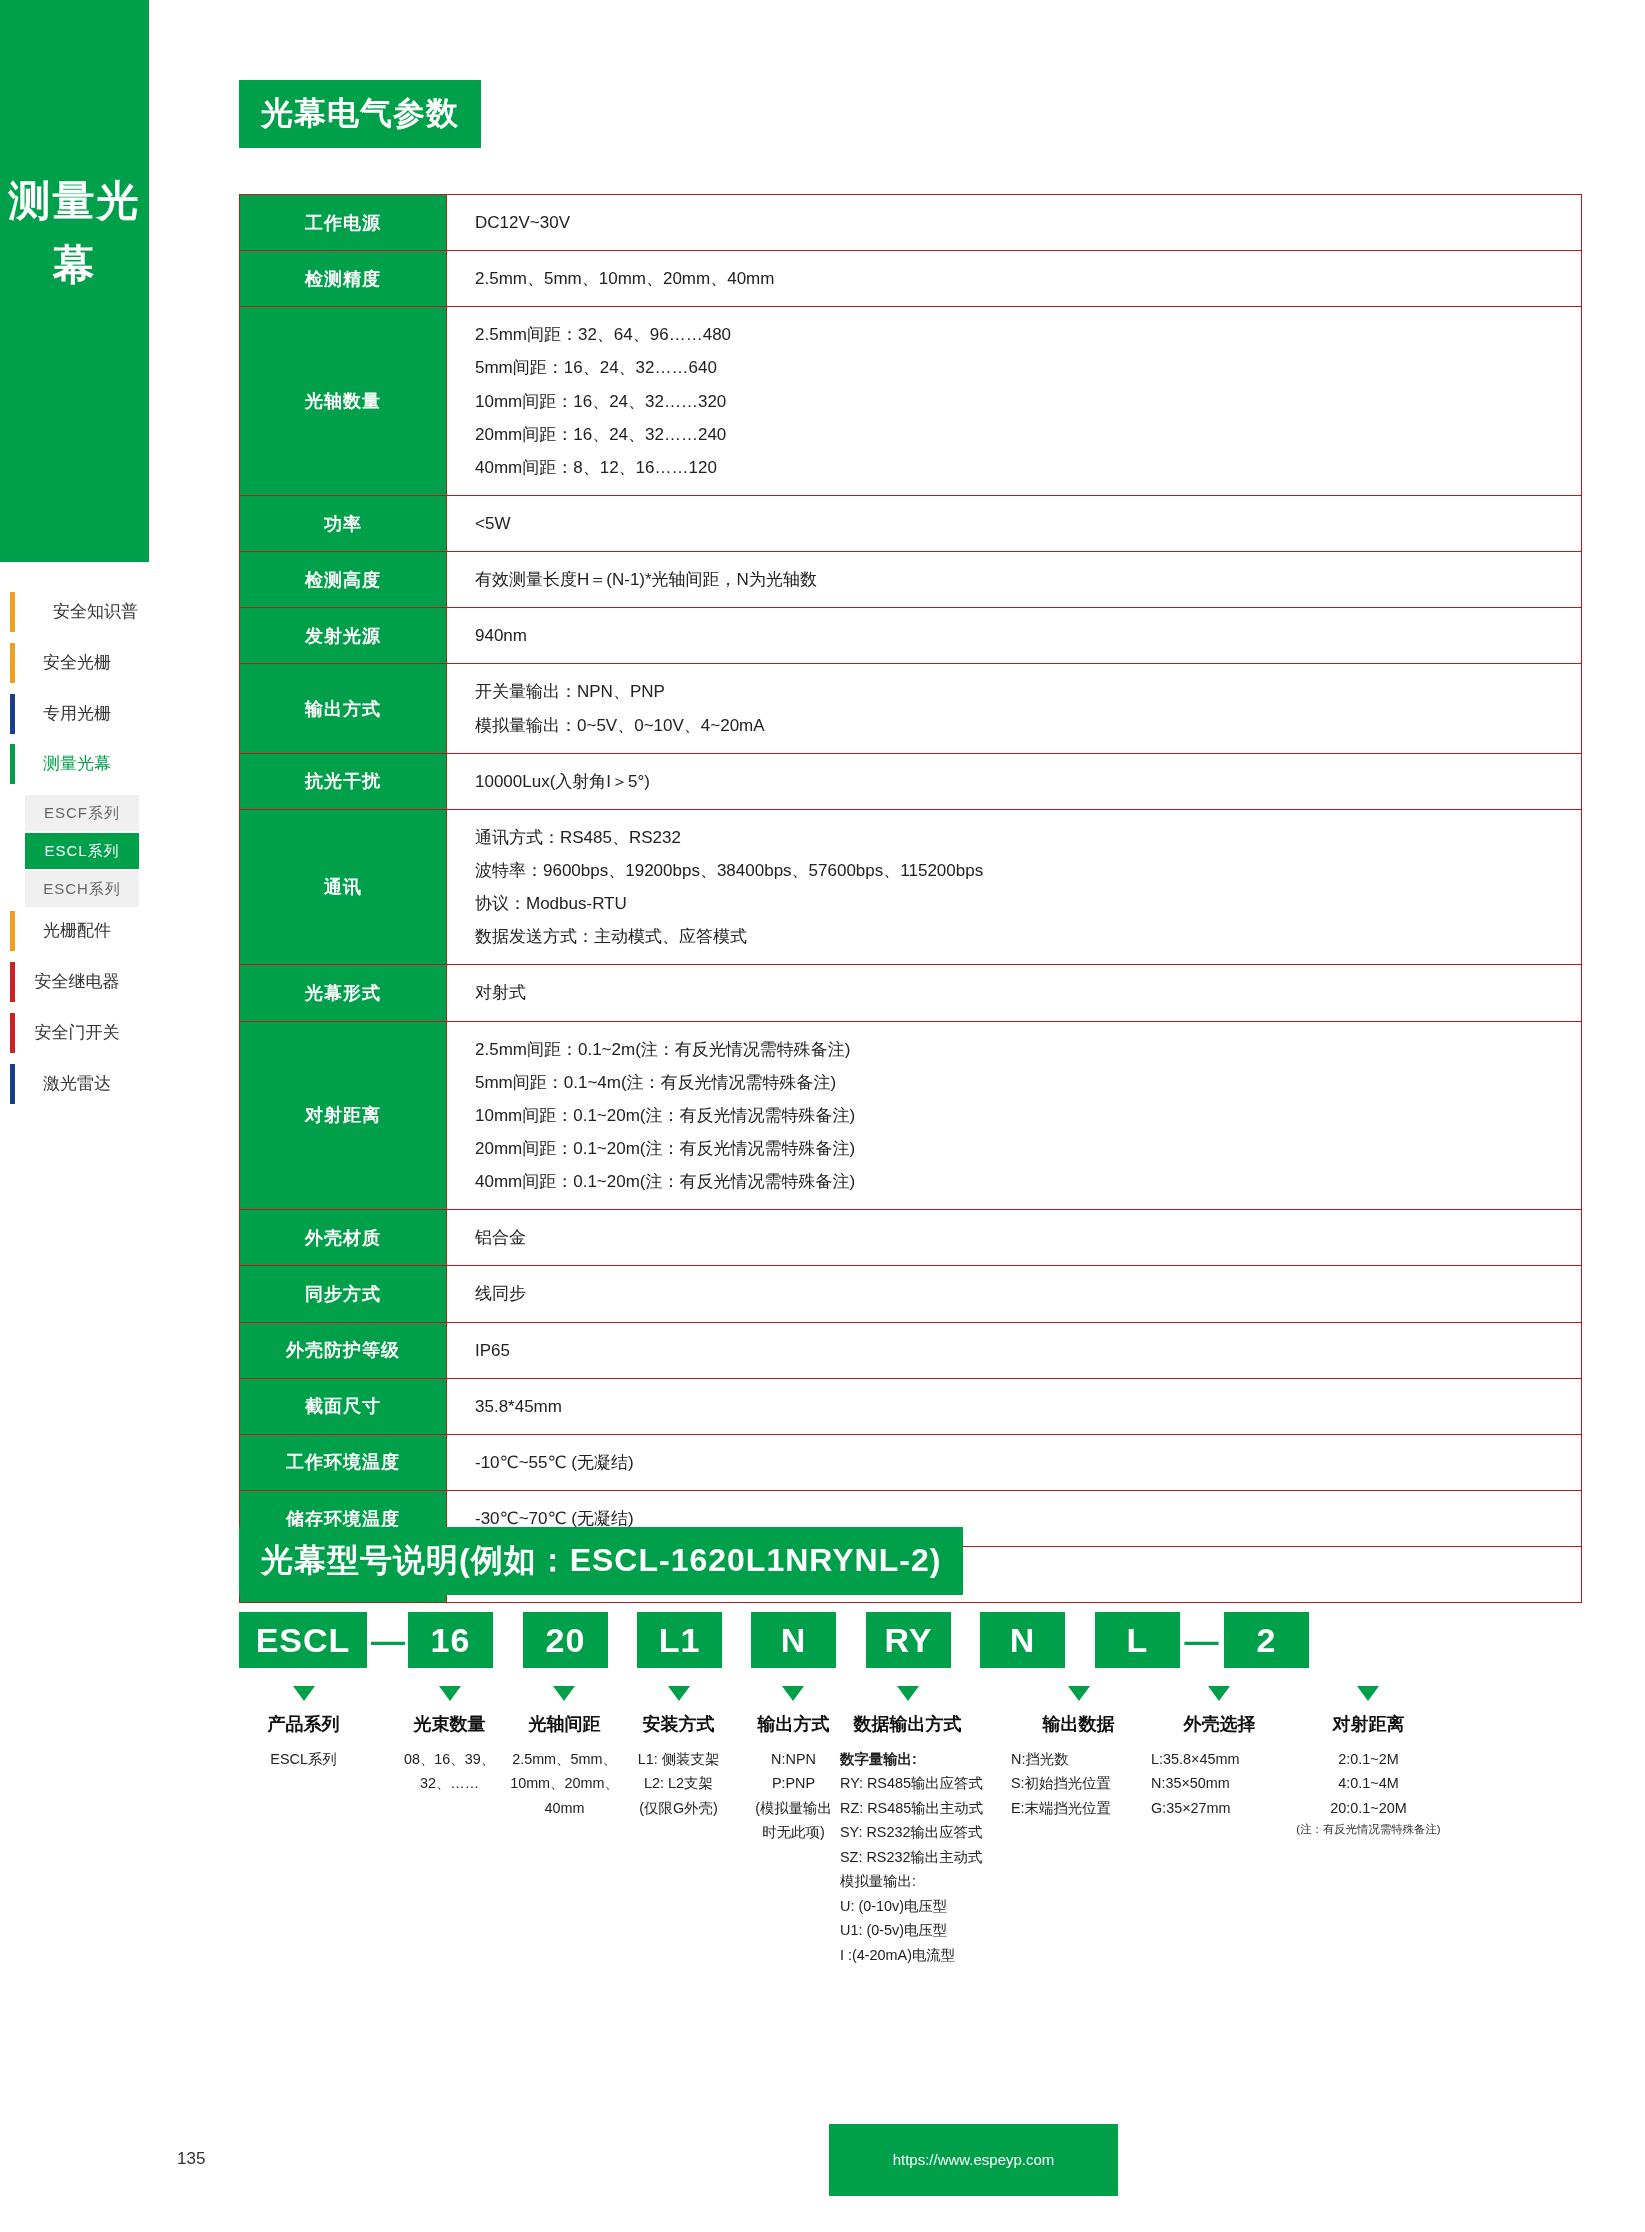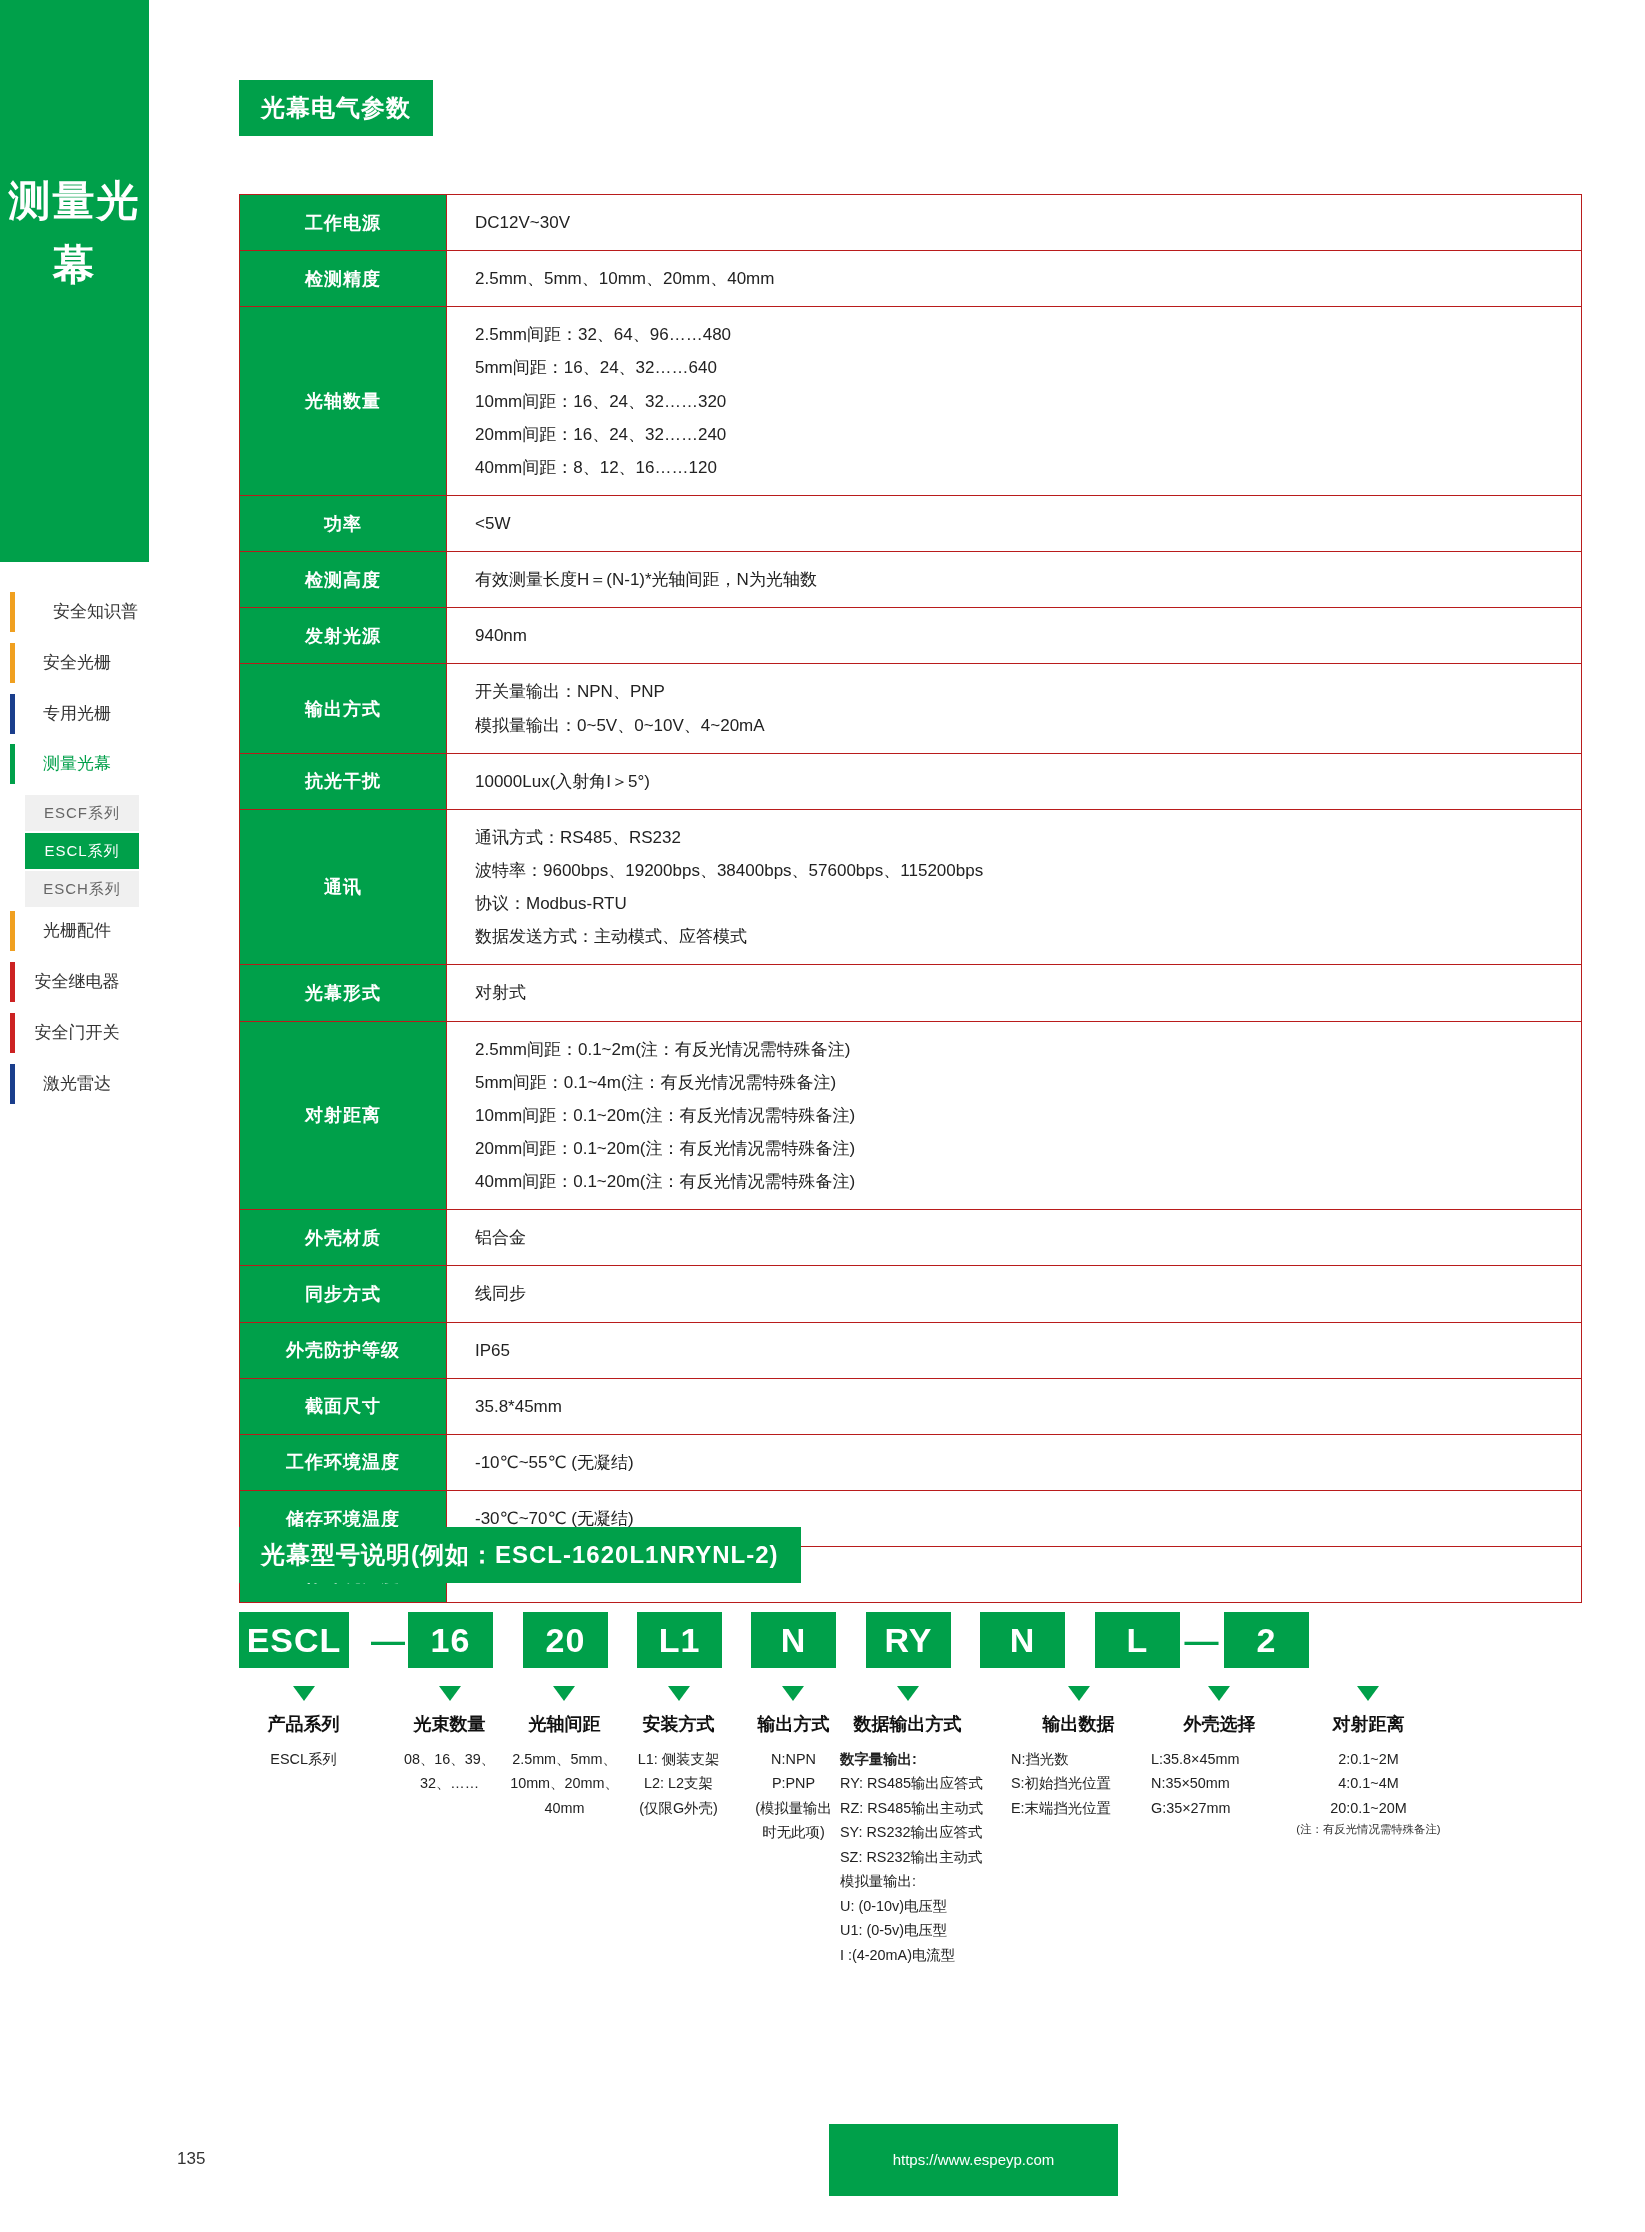--- a/index.html
+++ b/index.html
@@ -76,21 +76,21 @@
     left: 149px;
     top: 0;
     width: 1496px;
     height: 2233px;
   }
 
   .section-title {
     display: inline-block;
     background: #00a04a;
     color: #ffffff;
-    font-size: 24px;
+    font-size: 32px;
     font-weight: bold;
     padding: 12px 22px;
     letter-spacing: 1px;
   }
   #title1-wrap { position: absolute; left: 90px; top: 80px; }
   #title2-wrap { position: absolute; left: 90px; top: 1527px; }
 
   
   #spec-table {
     position: absolute;
@@ -351,21 +351,21 @@
           </td>
         </tr>
       </tbody>
   </table>
 
   <div id="title2-wrap">
     <span class="section-title">光幕型号说明(例如：ESCL-1620L1NRYNL-2)</span>
   </div>
 
   <div id="model-diagram">
-      <div class="code-box" style="left: 0px; width: 110px;">ESCL</div>
+      <div class="code-box" style="left: 0px; width: 128px;">ESCL</div>
       <div class="code-box" style="left: 169px; width: 85px;">16</div>
       <div class="code-box" style="left: 284px; width: 85px;">20</div>
       <div class="code-box" style="left: 398px; width: 85px;">L1</div>
       <div class="code-box" style="left: 512px; width: 85px;">N</div>
       <div class="code-box" style="left: 627px; width: 85px;">RY</div>
       <div class="code-box" style="left: 741px; width: 85px;">N</div>
       <div class="code-box" style="left: 856px; width: 85px;">L</div>
       <div class="code-box" style="left: 985px; width: 85px;">2</div>
       <div class="dash" style="left: 129px; width: 40px;">—</div>
       <div class="dash" style="left: 940px; width: 45px;">—</div>

